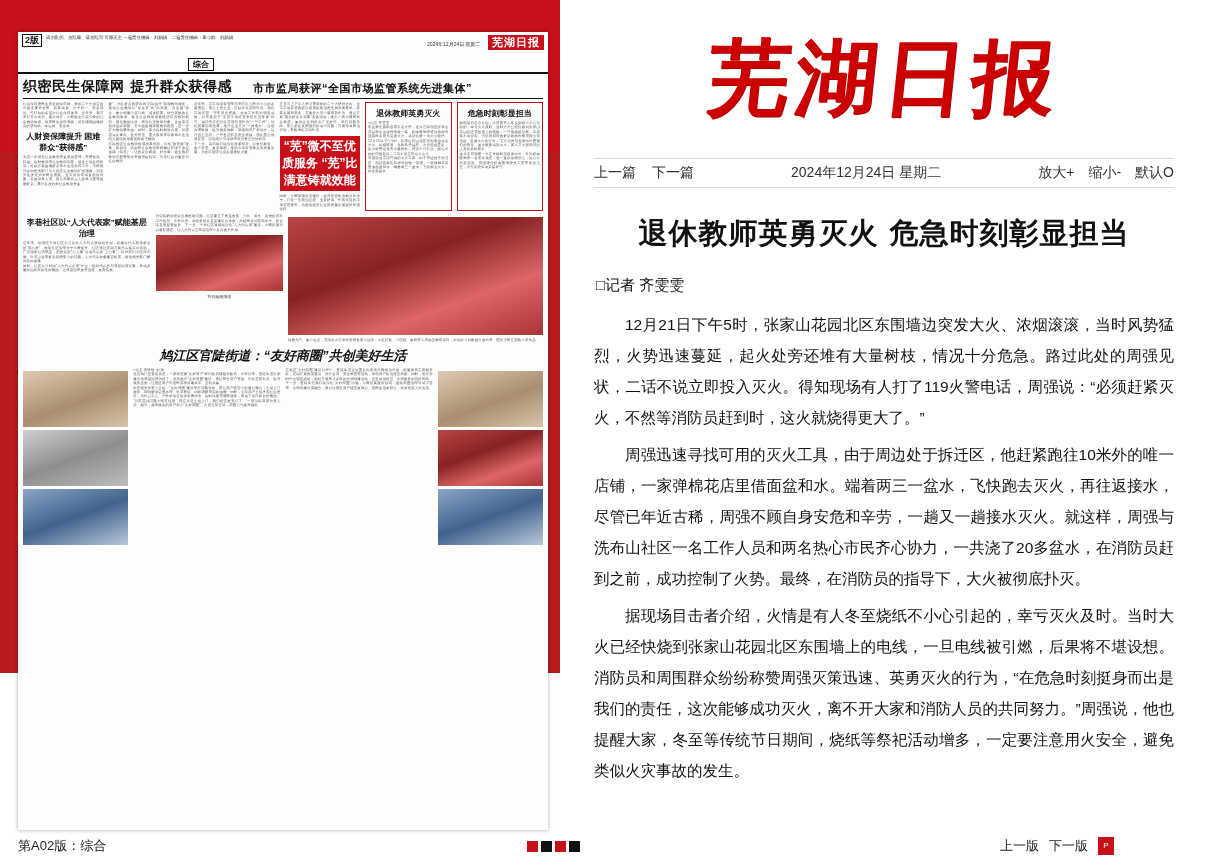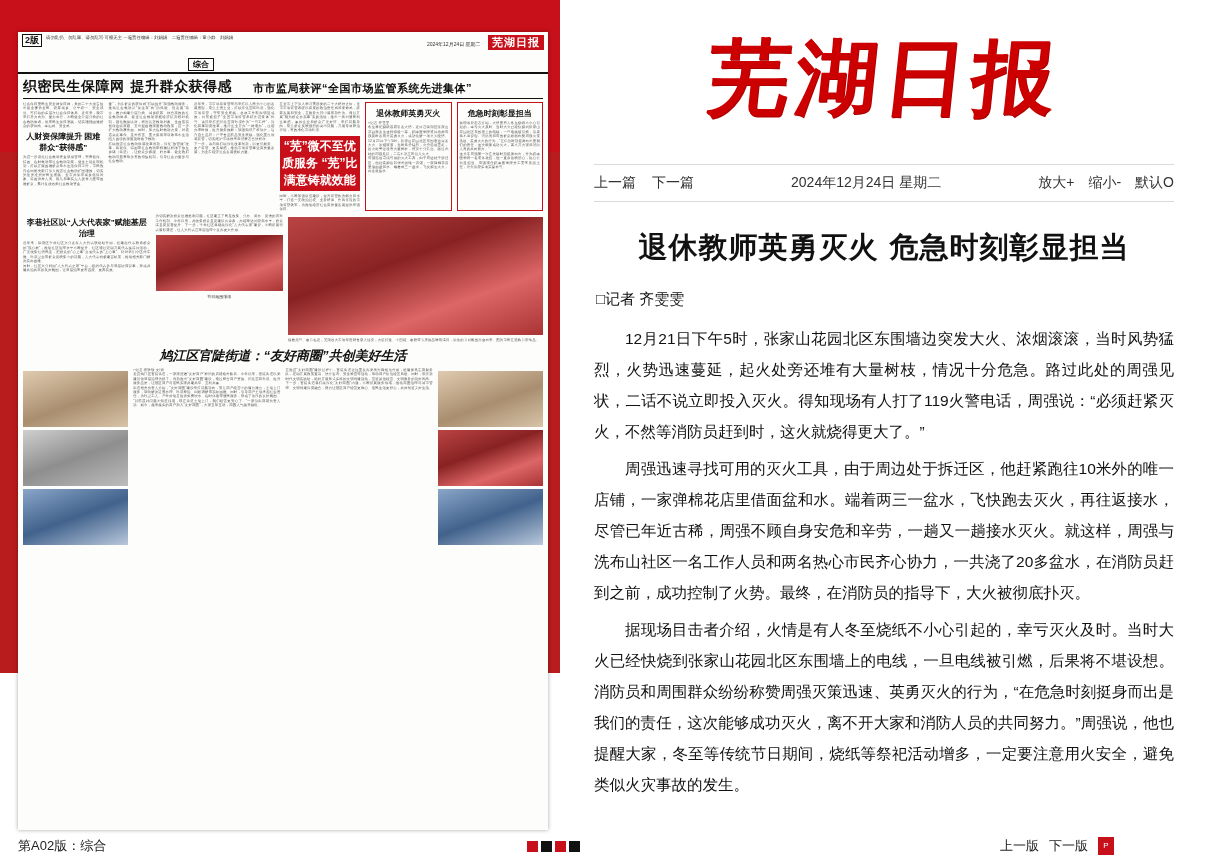--- a/index.html
+++ b/index.html
@@ -134,22 +134,22 @@
     font-family: "DejaVu Serif", serif;
     font-size: 82px; font-weight: bold; color: #cc0000;
     letter-spacing: 6px;
     transform: skewX(-6deg);
     text-shadow: 1px 1px 0 #a00;
   }
   .toolbar {
     display: flex; align-items: center;
     border-top: 1px solid #d9d9d9;
     border-bottom: 1px solid #d9d9d9;
-    height: 38px; font-size: 14px; color: #333;
-    margin-top: 12px;
+    height: 30px; font-size: 14px; color: #333;
+    margin-top: 6px;
   }
   .toolbar-left { display: flex; gap: 16px; }
   .toolbar-left span { cursor: pointer; }
   .toolbar-center { flex: 1; text-align: center; font-size: 14px; color: #333; }
   .toolbar-right { display: flex; gap: 14px; }
   .toolbar-right span { cursor: pointer; }
 
   .article-title {
     text-align: center;
     font-family: "DejaVu Serif", serif;

